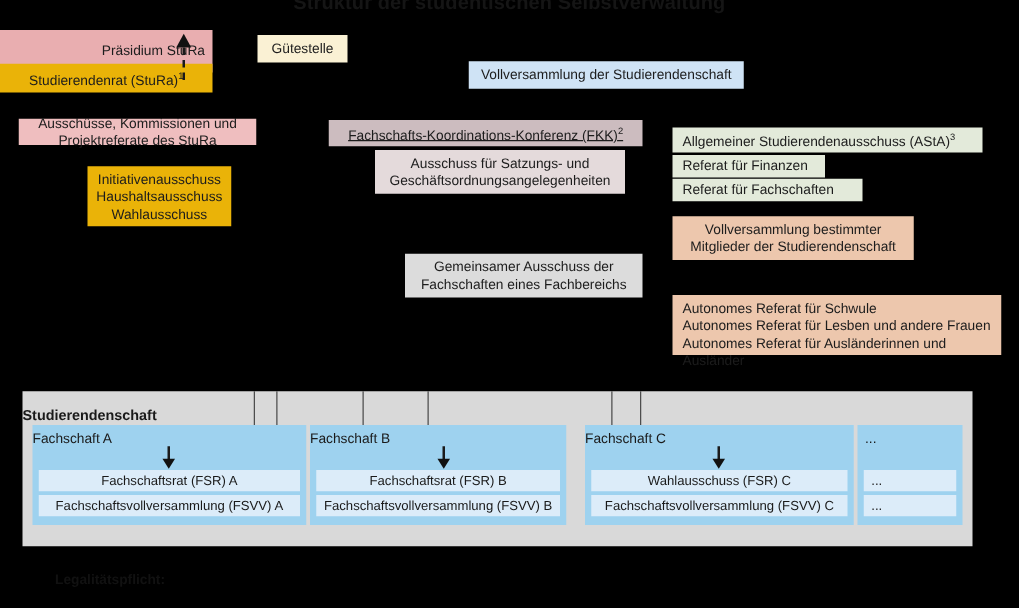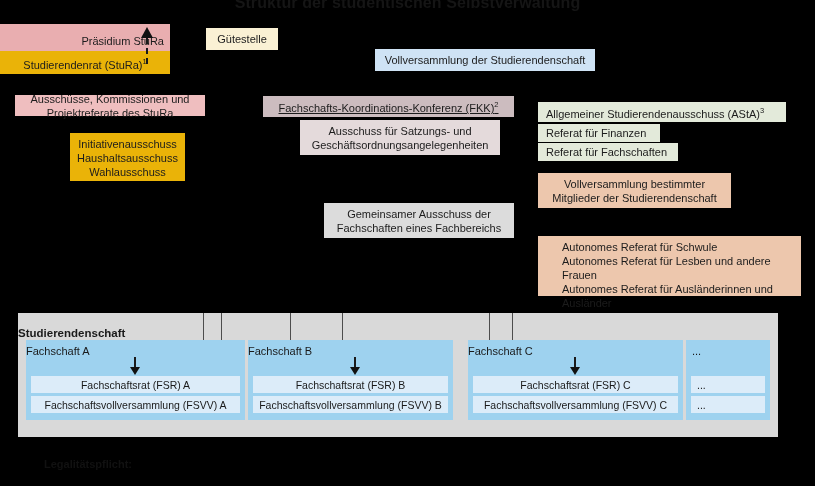--- a/index.html
+++ b/index.html
@@ -212,30 +212,30 @@
   </div>
 
   <div class="box c-green left-align" style="left:538px; top:102px; width:248px; height:20px; padding-left:8px;">
     <span><span>Allgemeiner Studierendenausschuss (AStA)</span><sup>3</sup></span>
   </div>
 
   <div class="box c-green left-align" style="left:538px; top:124px; width:122px; height:18px; padding-left:8px;">
     <span>Referat für Finanzen</span>
   </div>
 
-  <div class="box c-green left-align" style="left:538px; top:143px; width:140px; height:18px; padding-left:8px;">
+  <div class="box c-green left-align" style="left:538px; top:143px; width:152px; height:18px; padding-left:8px;">
     <span>Referat für Fachschaften</span>
   </div>
 
   <div class="box c-peach" style="left:538px; top:173px; width:193px; height:35px;">
     <span>Vollversammlung bestimmter
 Mitglieder der Studierendenschaft</span>
   </div>
 
-  <div class="box c-peach left-align" style="left:538px; top:236px; width:263px; height:60px; padding-left:24px; align-items:flex-start; padding-top:4px;">
+  <div class="box c-peach left-align" style="left:538px; top:236px; width:263px; height:48px; padding-left:8px; align-items:flex-start; padding-top:4px;">
     <span>Autonomes Referat für Schwule
 Autonomes Referat für Lesben und andere Frauen
 Autonomes Referat für Ausländerinnen und
 Ausländer</span>
   </div>
 
   <div id="students-panel">
     <div id="students-label">Studierendenschaft</div>
   </div>
 
@@ -257,21 +257,21 @@
   <div class="fs-group" style="left:248px; width:205px;">
     <div class="fs-title">Fachschaft B</div>
     <div class="fs-sub r1">Fachschaftsrat (FSR) B</div>
     <div class="fs-sub r2">Fachschaftsvollversammlung (FSVV) B</div>
   </div>
   <div class="dash-v" style="left:354px; top:357px; height:12px;"></div>
   <div class="arrow-down" style="left:350px; top:367px;"></div>
 
   <div class="fs-group" style="left:468px; width:215px;padding-left:32px;">
     <div class="fs-title">Fachschaft C</div>
-    <div class="fs-sub r1">Fachschaftsrat (FSR) C</div>
+    <div class="fs-sub r1">Wahlausschuss (FSR) C</div>
     <div class="fs-sub r2">Fachschaftsvollversammlung (FSVV) C</div>
   </div>
   <div class="dash-v" style="left:574px; top:357px; height:12px;"></div>
   <div class="arrow-down" style="left:570px; top:367px;"></div>
 
   <div class="fs-group" style="left:686px; width:84px;">
     <div class="fs-title dots">...</div>
     <div class="fs-sub r1 dots">...</div>
     <div class="fs-sub r2 dots">...</div>
   </div>

